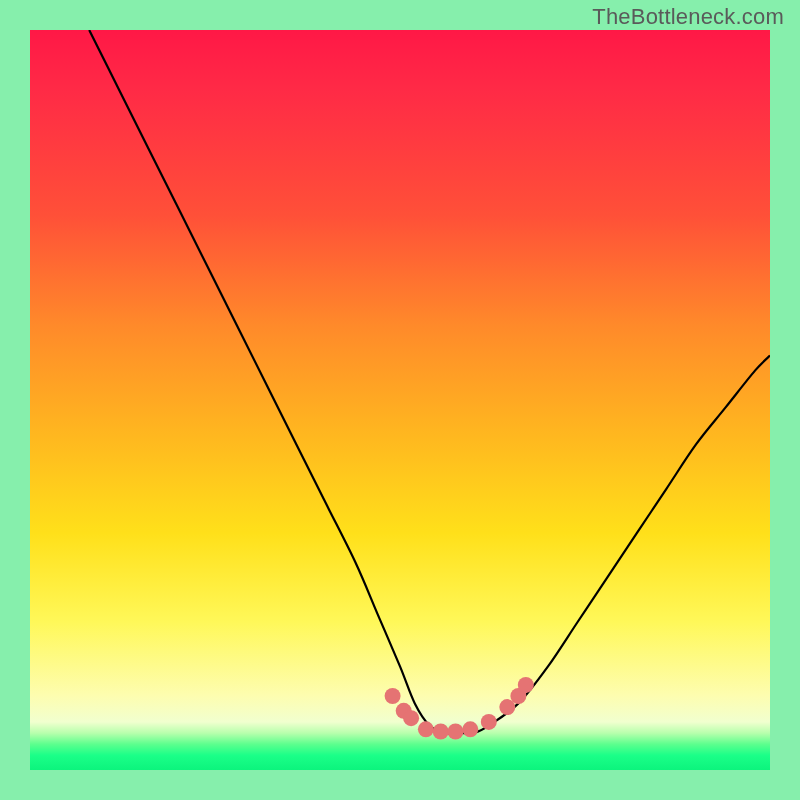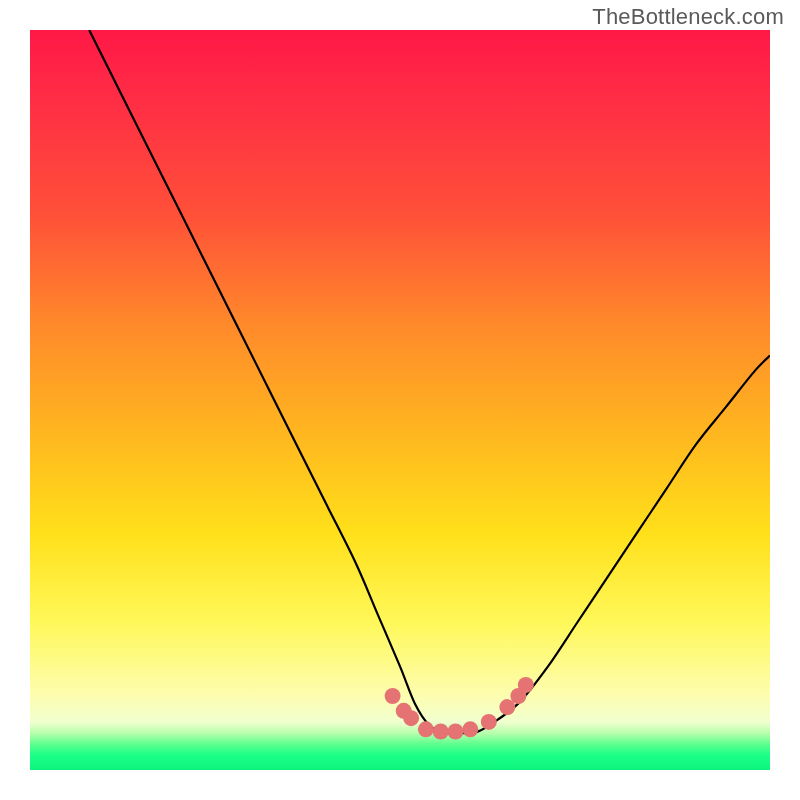--- a/index.html
+++ b/index.html
@@ -7,21 +7,21 @@
     padding: 0;
     width: 800px;
     height: 800px;
     overflow: hidden;
     background: #000;
     font-family: Arial, Helvetica, sans-serif;
   }
   .frame {
     position: absolute;
     inset: 0;
-    background: #ffffff;
+    background: #86efac;
   }
   .plot {
     position: absolute;
     left: 30px;
     top: 30px;
     width: 740px;
     height: 740px;
     overflow: hidden;
   }
   .gradient-fill {

